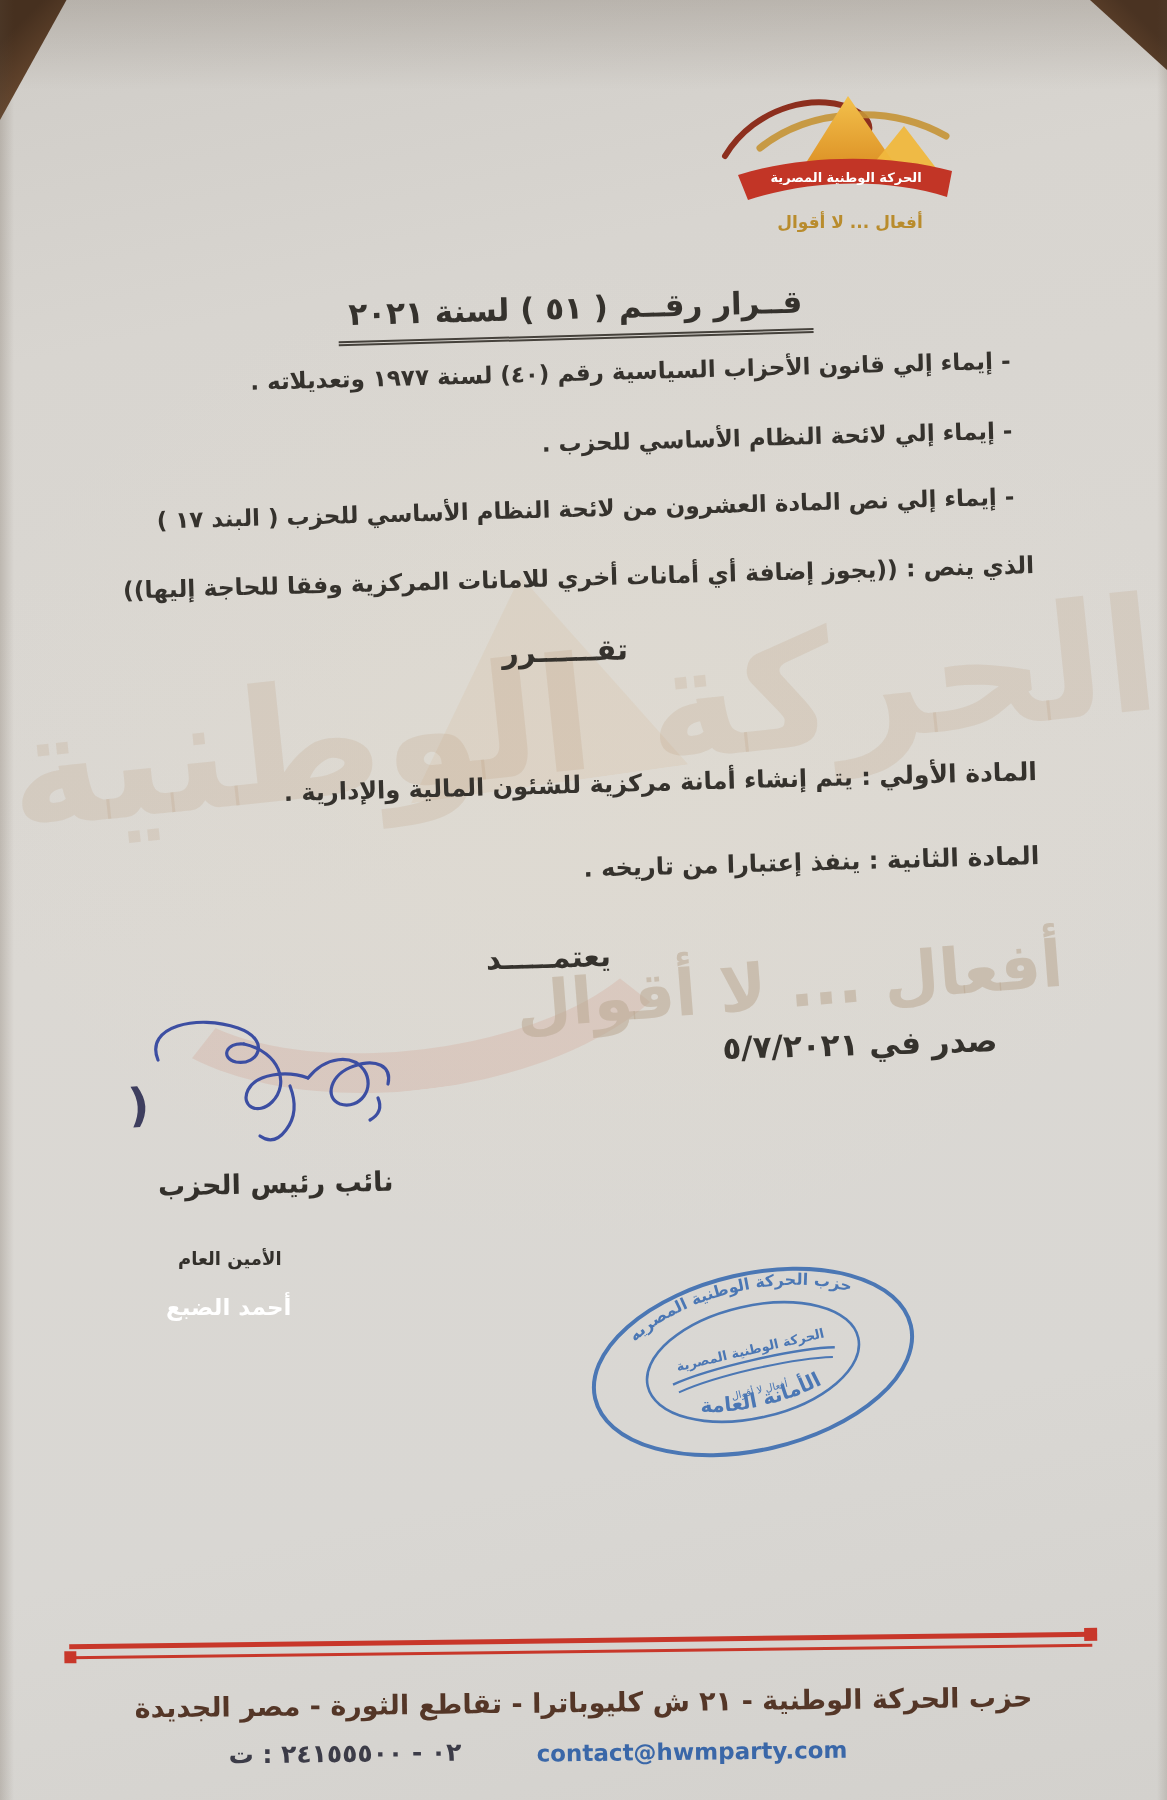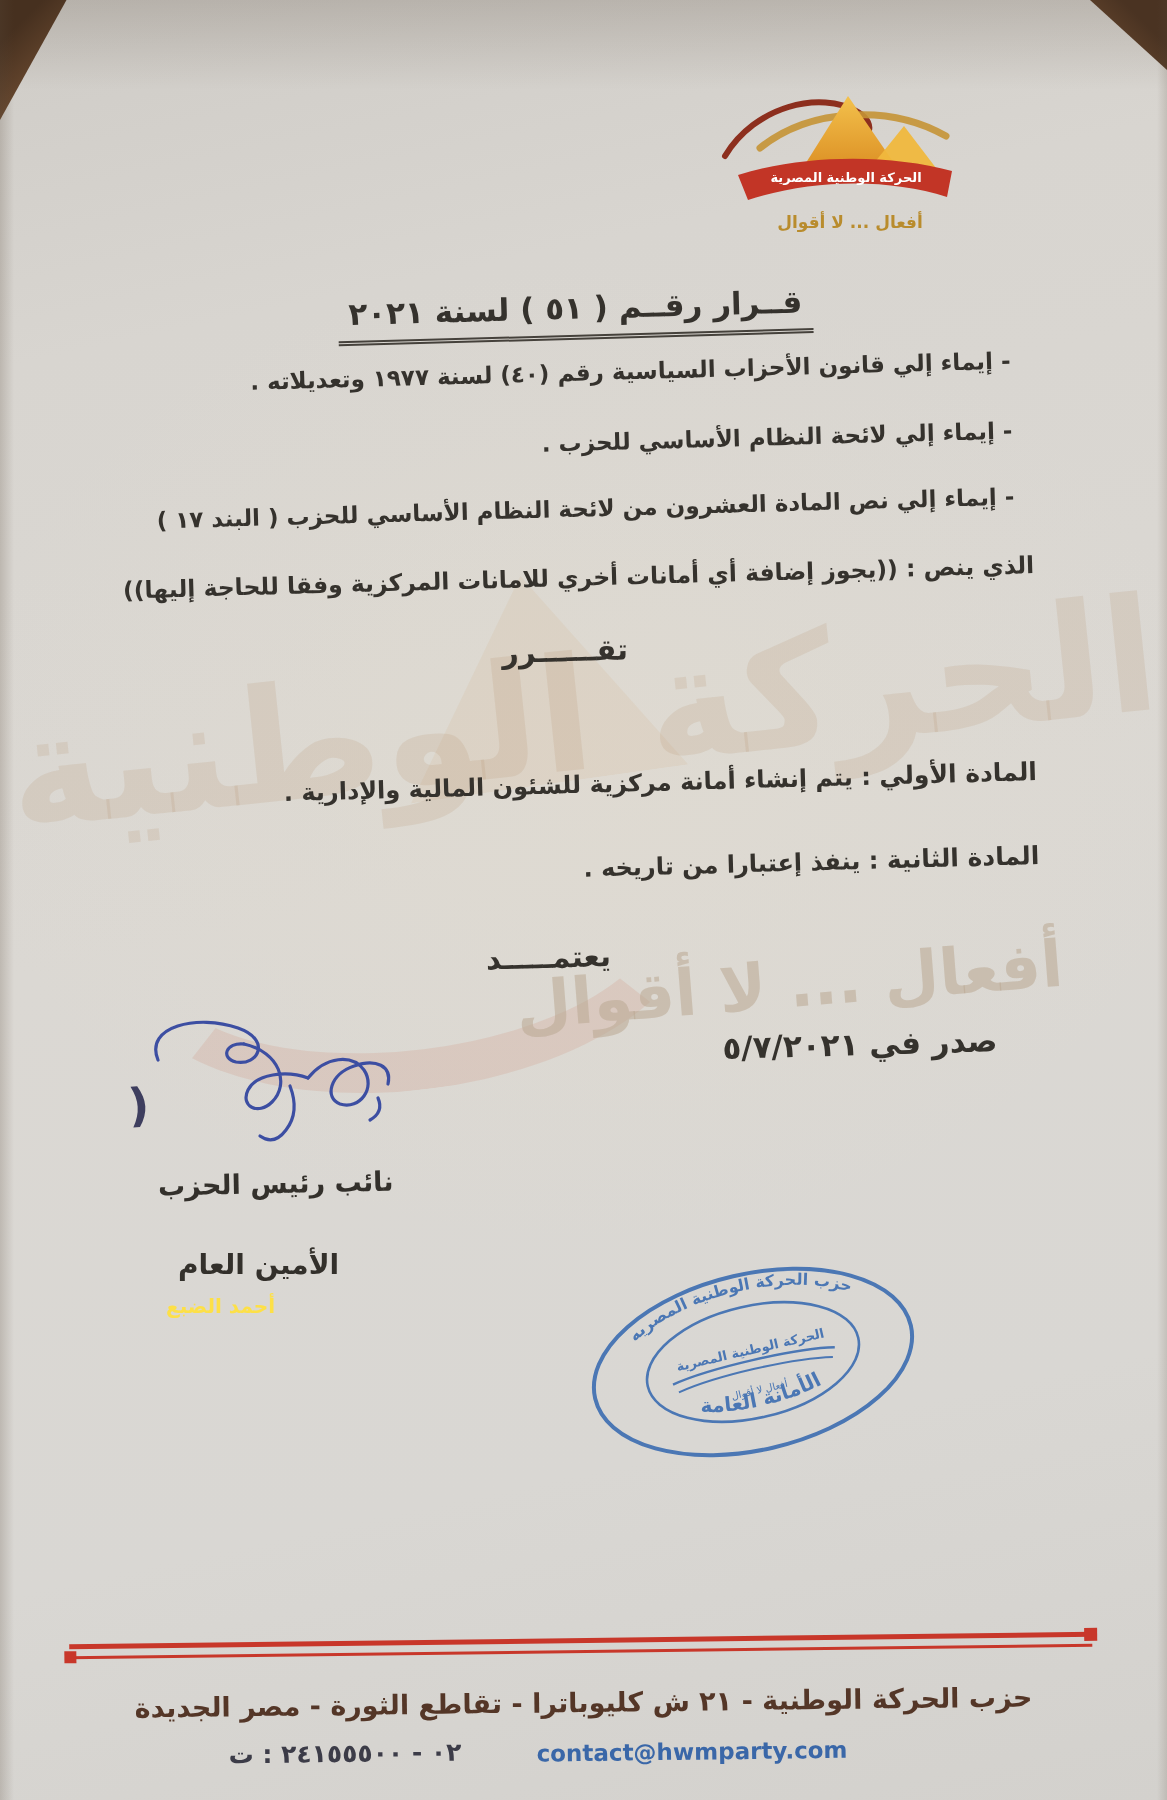--- a/index.html
+++ b/index.html
@@ -57,22 +57,22 @@
   .approve { position:absolute; top:938px; left:0; right:90px; text-align:center;
     font-size:29px; font-weight:bold; }
   .issued { position:absolute; top:1032px; right:182px; font-size:31px; font-weight:bold; }
 
   
   .sig-paren { position:absolute; left:128px; top:1078px; font-size:46px; color:#3e3e5e;
     transform:rotate(-4deg); font-weight:bold; }
   .sig-svg { position:absolute; left:140px; top:1008px; }
   .deputy { position:absolute; left:158px; top:1168px; font-size:27px; font-weight:bold; color:#33302b;
     transform:rotate(-1.2deg); }
-  .secgen { position:absolute; left:178px; top:1248px; font-size:28px; font-weight:bold; color:#33302b; }
-  .signame { position:absolute; left:166px; top:1294px; font-size:20px; font-weight:bold; color:#fde047; }
+  .secgen { position:absolute; left:178px; top:1248px; font-size:18px; font-weight:bold; color:#33302b; }
+  .signame { position:absolute; left:166px; top:1294px; font-size:23px; font-weight:bold; color:#ffffff; }
 
   
   .stamp { position:absolute; left:578px; top:1262px; width:350px; height:200px;
     transform:rotate(-13deg); opacity:.92; }
 
   
   .footer { position:absolute; left:0; right:0; top:1638px; transform:rotate(-0.7deg); }
   .rule1 { position:relative; margin:0 74px 0 70px; height:5px; background:#c8372a; }
   .rule1 .sq { position:absolute; right:-5px; top:-4px; width:13px; height:13px; background:#c8372a; }
   .rule2 { position:relative; margin:7px 74px 0 70px; height:3px; background:#c8372a; }

